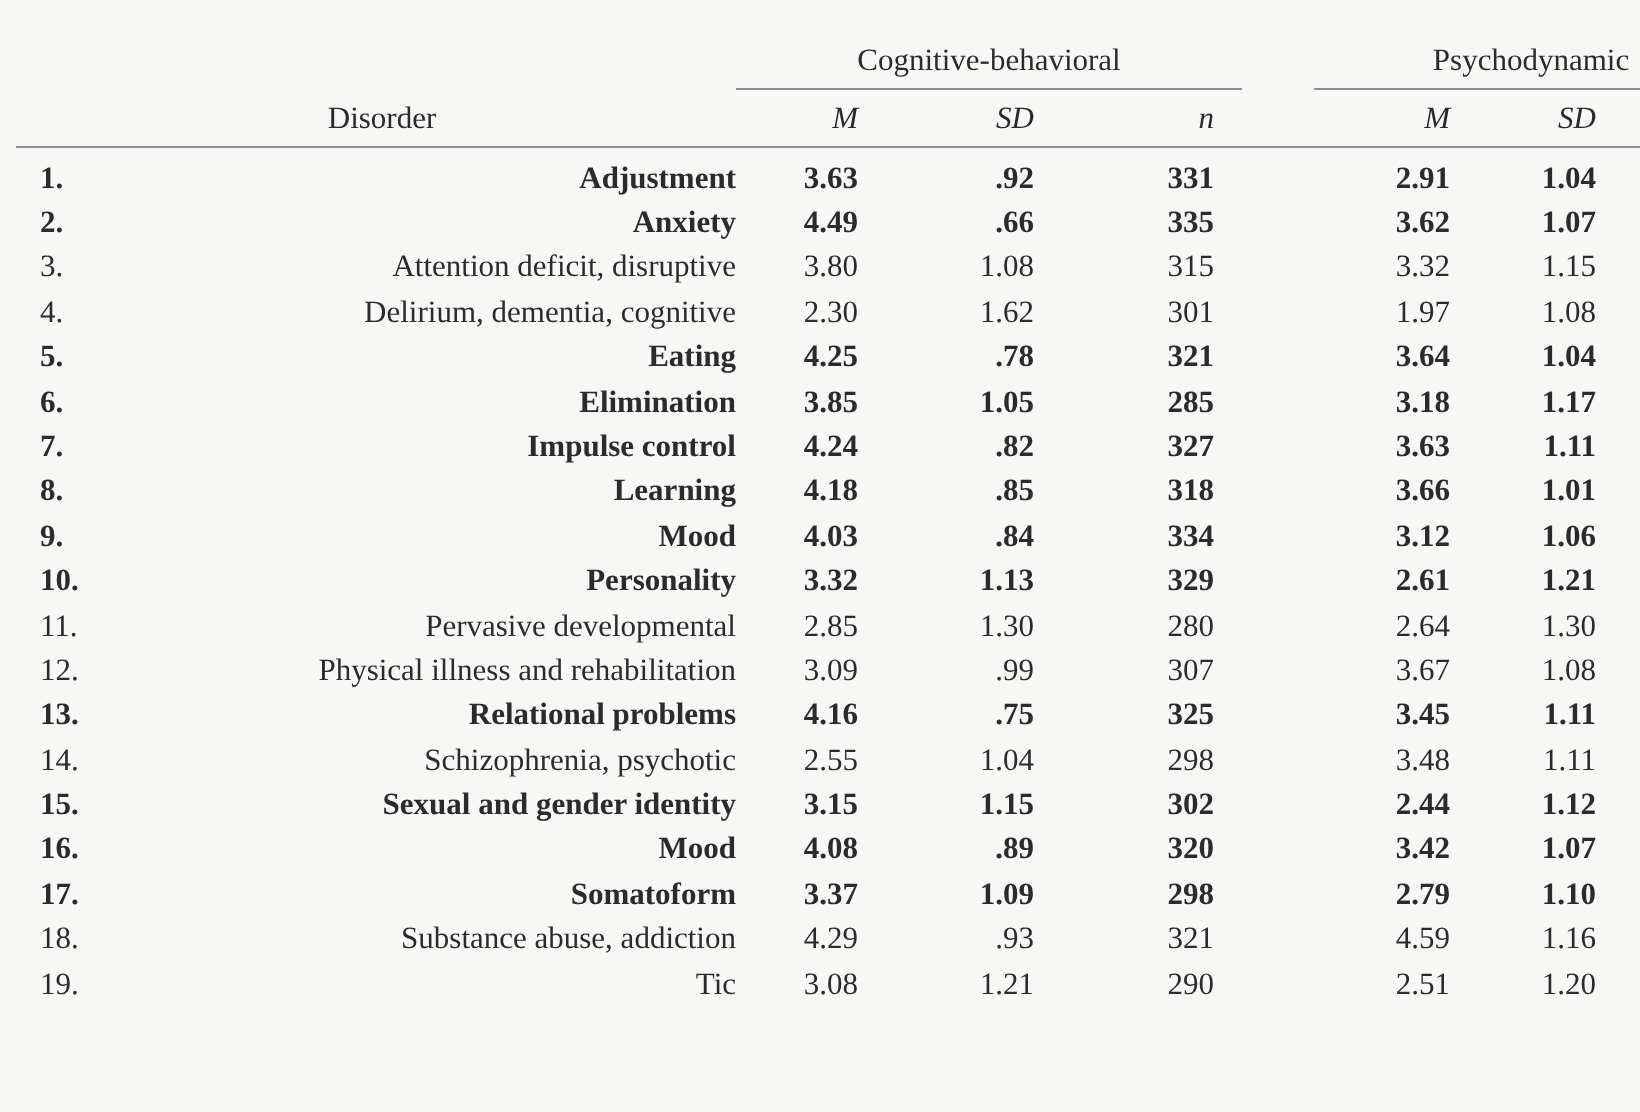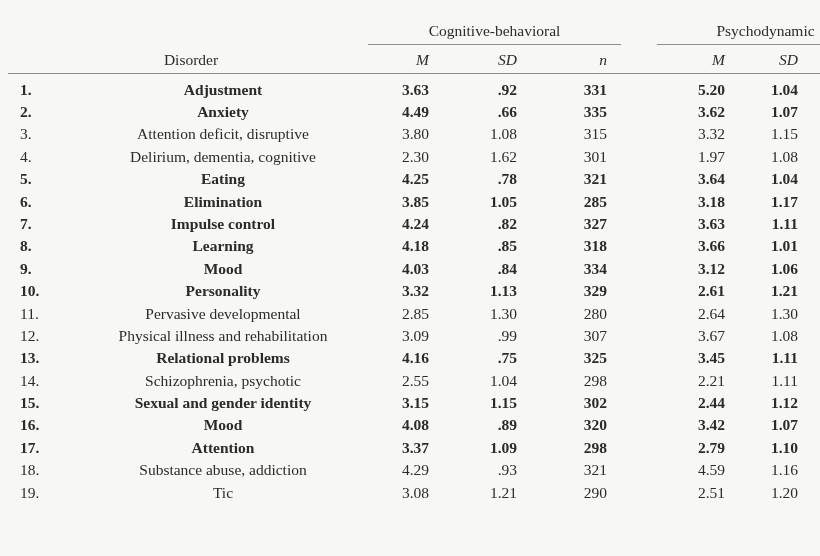--- a/index.html
+++ b/index.html
@@ -101,21 +101,21 @@
   }
   tbody tr:first-child td {
     padding-top: 7px;
   }
 
   td.idx {
     text-align: left;
     padding-left: 12px !important;
   }
   td.disorder {
-    text-align: center;
+    text-align: right;
     padding-left: 36px !important;
   }
   td.val {
     text-align: right;
     padding-right: 14px !important;
   }
   td.val-tight {
     text-align: right;
     padding-right: 0px !important;
   }
@@ -167,21 +167,21 @@
     </thead>
 
     <tbody id="table-body">
         <tr class="bold">
           <td class="idx">1.</td>
           <td class="disorder">Adjustment</td>
           <td class="val">3.63</td>
           <td class="val">.92</td>
           <td class="val">331</td>
           <td class="gapcell"></td>
-          <td class="val">5.20</td>
+          <td class="val">2.91</td>
           <td class="val">1.04</td>
           <td class="val-tight">246</td>
         </tr>
         <tr class="bold">
           <td class="idx">2.</td>
           <td class="disorder">Anxiety</td>
           <td class="val">4.49</td>
           <td class="val">.66</td>
           <td class="val">335</td>
           <td class="gapcell"></td>
@@ -310,21 +310,21 @@
           <td class="val">1.11</td>
           <td class="val-tight">242</td>
         </tr>
         <tr class="plain">
           <td class="idx">14.</td>
           <td class="disorder">Schizophrenia, psychotic</td>
           <td class="val">2.55</td>
           <td class="val">1.04</td>
           <td class="val">298</td>
           <td class="gapcell"></td>
-          <td class="val">2.21</td>
+          <td class="val">3.48</td>
           <td class="val">1.11</td>
           <td class="val-tight">225</td>
         </tr>
         <tr class="bold">
           <td class="idx">15.</td>
           <td class="disorder">Sexual and gender identity</td>
           <td class="val">3.15</td>
           <td class="val">1.15</td>
           <td class="val">302</td>
           <td class="gapcell"></td>
@@ -338,21 +338,21 @@
           <td class="val">4.08</td>
           <td class="val">.89</td>
           <td class="val">320</td>
           <td class="gapcell"></td>
           <td class="val">3.42</td>
           <td class="val">1.07</td>
           <td class="val-tight">239</td>
         </tr>
         <tr class="bold">
           <td class="idx">17.</td>
-          <td class="disorder">Attention</td>
+          <td class="disorder">Somatoform</td>
           <td class="val">3.37</td>
           <td class="val">1.09</td>
           <td class="val">298</td>
           <td class="gapcell"></td>
           <td class="val">2.79</td>
           <td class="val">1.10</td>
           <td class="val-tight">219</td>
         </tr>
         <tr class="plain">
           <td class="idx">18.</td>

